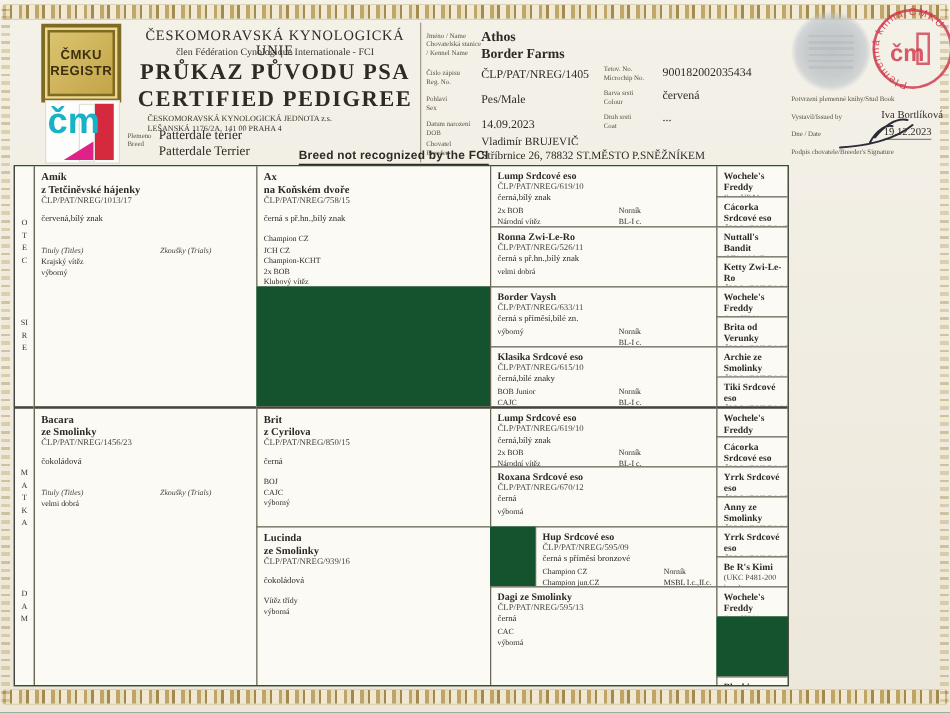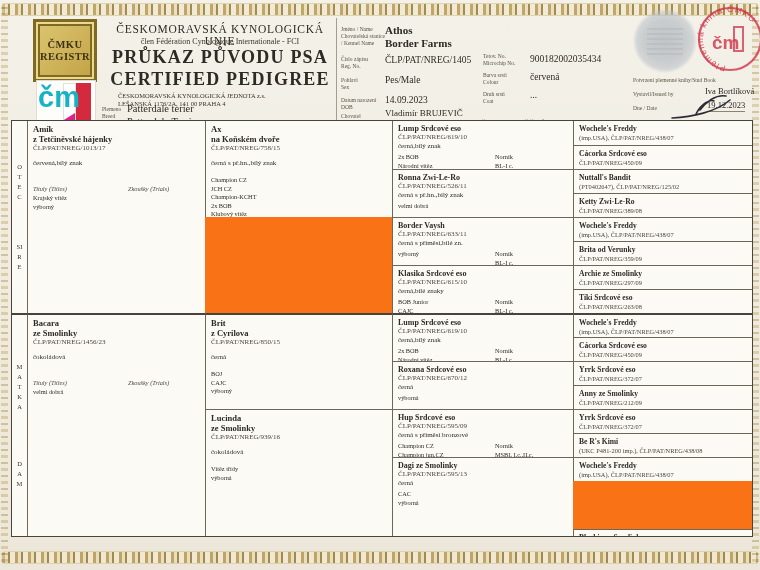--- a/index.html
+++ b/index.html
@@ -18,21 +18,21 @@
   .chain.top { top:3px; } .chain.bottom { top:551px; }
   .chain-v { position:absolute; top:4px; bottom:8px; width:7px; opacity:.35;
     background:repeating-linear-gradient(0deg,#b3944a 0 3px,#efe5c5 3px 7px,#8f7430 7px 9px,#f1e9d2 9px 13px); }
   .chain-v.left { left:1px; } .chain-v.right { right:1px; }
 
   
   .badge { position:absolute; left:33px; top:19px; width:58px; height:57px;
     background:linear-gradient(135deg,#dcc672,#c2a245);
     border:3px solid #7e6a22; box-shadow:inset 0 0 0 2px #ecd98f, inset 0 0 0 4px #7e6a22;
     display:flex; flex-direction:column; align-items:center; justify-content:center; gap:1px; }
-  .badge .t { font-family:Liberation Serif, serif; font-weight:bold; font-size:10.5px; color:#3c3110; letter-spacing:.4px; }
+  .badge .t { font-family:Liberation Sans, sans-serif; font-weight:bold; font-size:10.5px; color:#3c3110; letter-spacing:.4px; }
 
   .emblem { position:absolute; left:37px; top:81px; width:58px; height:49px; background:#fdfdfb; box-shadow:0 0 0 1px #e2ddd0; }
   .emblem .stripe-red { position:absolute; right:4px; top:2px; width:15px; height:45px; background:#d52a3e; }
   .emblem .stripe-wht { position:absolute; right:19px; top:2px; width:11px; height:45px; background:#ffffff; border:1px solid #e4e0d6; }
   .emblem .mag { position:absolute; left:14px; bottom:2px; width:24px; height:15px; background:#e0218a; clip-path:polygon(0 100%,100% 0,100% 100%); }
   .emblem .cm { position:absolute; left:1px; top:2px; font-family:"Liberation Sans",sans-serif; font-weight:bold; font-size:29px; color:#17b2c6; line-height:1; }
 
   
   .hc { position:absolute; left:100px; width:240px; text-align:center; }
   .org1 { top:23px; font-size:11.5px; letter-spacing:.7px; }
@@ -53,23 +53,23 @@
   .stamp-gray { position:absolute; left:633px; top:9px; width:64px; height:64px; border-radius:50%;
     background:radial-gradient(circle,#98a2ae 0%,#a7b0ba 45%,#b9c0c8 62%,rgba(185,192,200,0) 72%);
     opacity:.55; filter:blur(.4px); }
   .stamp-gray:after { content:""; position:absolute; left:14px; top:18px; width:36px; height:28px; background:repeating-linear-gradient(0deg,#7d8894 0 2px,transparent 2px 5px); opacity:.5; }
   .stamp-red { position:absolute; left:696px; top:5px; width:68px; height:68px; }
   .sig { position:absolute; left:666px; top:92px; }
 
   .fci-note { position:absolute; left:239px; top:119px; font-family:"Liberation Sans",sans-serif; font-weight:bold; font-size:9.5px; border-bottom:1.3px solid #2e2a24; padding-bottom:1px; letter-spacing:.2px; }
 
   
-  .ptable { position:absolute; left:11px; top:120px; width:742px; height:417px;
+  .ptable { position:absolute; left:11px; top:132px; width:620px; height:417px;
     display:grid; grid-template-columns:15px 178px 187px 181px 1fr; grid-template-rows:repeat(16,1fr);
-    background:#f97316; border:1.5px solid #49443b; box-sizing:border-box; }
+    background:#14532d; border:1.5px solid #49443b; box-sizing:border-box; }
   .cell { border-left:1px solid #6d675a; border-top:1px solid #6d675a; padding:3px 4px 2px 5px; position:relative; overflow:hidden; background:#fbfaf5; box-sizing:border-box; }
   .r1 { border-top:none; }
   .mid { border-top:2px solid #49443b; }
   .rail { border-left:none; display:flex; flex-direction:column; align-items:center; justify-content:space-evenly; padding:0; }
   .rail .w { font-size:6.5px; line-height:1.55; width:7px; word-break:break-all; text-align:center; color:#3a352c; }
   .pre { white-space:pre-line; }
   .nm { font-weight:bold; font-size:8.5px; line-height:1.18; }
   .rg { font-size:7px; color:#4b463c; line-height:1.2; }
   .clr { font-size:7px; margin-top:7px; }
   .tl { font-size:6.3px; line-height:1.35; margin-top:2px; }
@@ -279,21 +279,21 @@
     <div class="tl pre btr">Norník
 BL-I c.</div>
   </div>
   <div class="cell g3" style="grid-area:11/4/13/5;">
     <div class="nm">Roxana Srdcové eso</div>
     <div class="rg">ČLP/PAT/NREG/670/12</div>
     <div class="clr">černá</div>
     <div class="tl pre bt">výborná</div>
     <div class="tl pre btr"></div>
   </div>
-  <div class="cell g3" style="grid-area:13/4/15/5;">
+  <div class="cell g3" style="grid-area:13/4/15/5;margin-left:36px;">
     <div class="nm">Hup Srdcové eso</div>
     <div class="rg">ČLP/PAT/NREG/595/09</div>
     <div class="clr">černá s příměsí bronzové</div>
     <div class="tl pre bt">Champion CZ
 Champion jun.CZ</div>
     <div class="tl pre btr">Norník
 MSBL I.c.,II.c.</div>
   </div>
   <div class="cell g3" style="grid-area:15/4/17/5;">
     <div class="nm">Dagi ze Smolinky</div>

